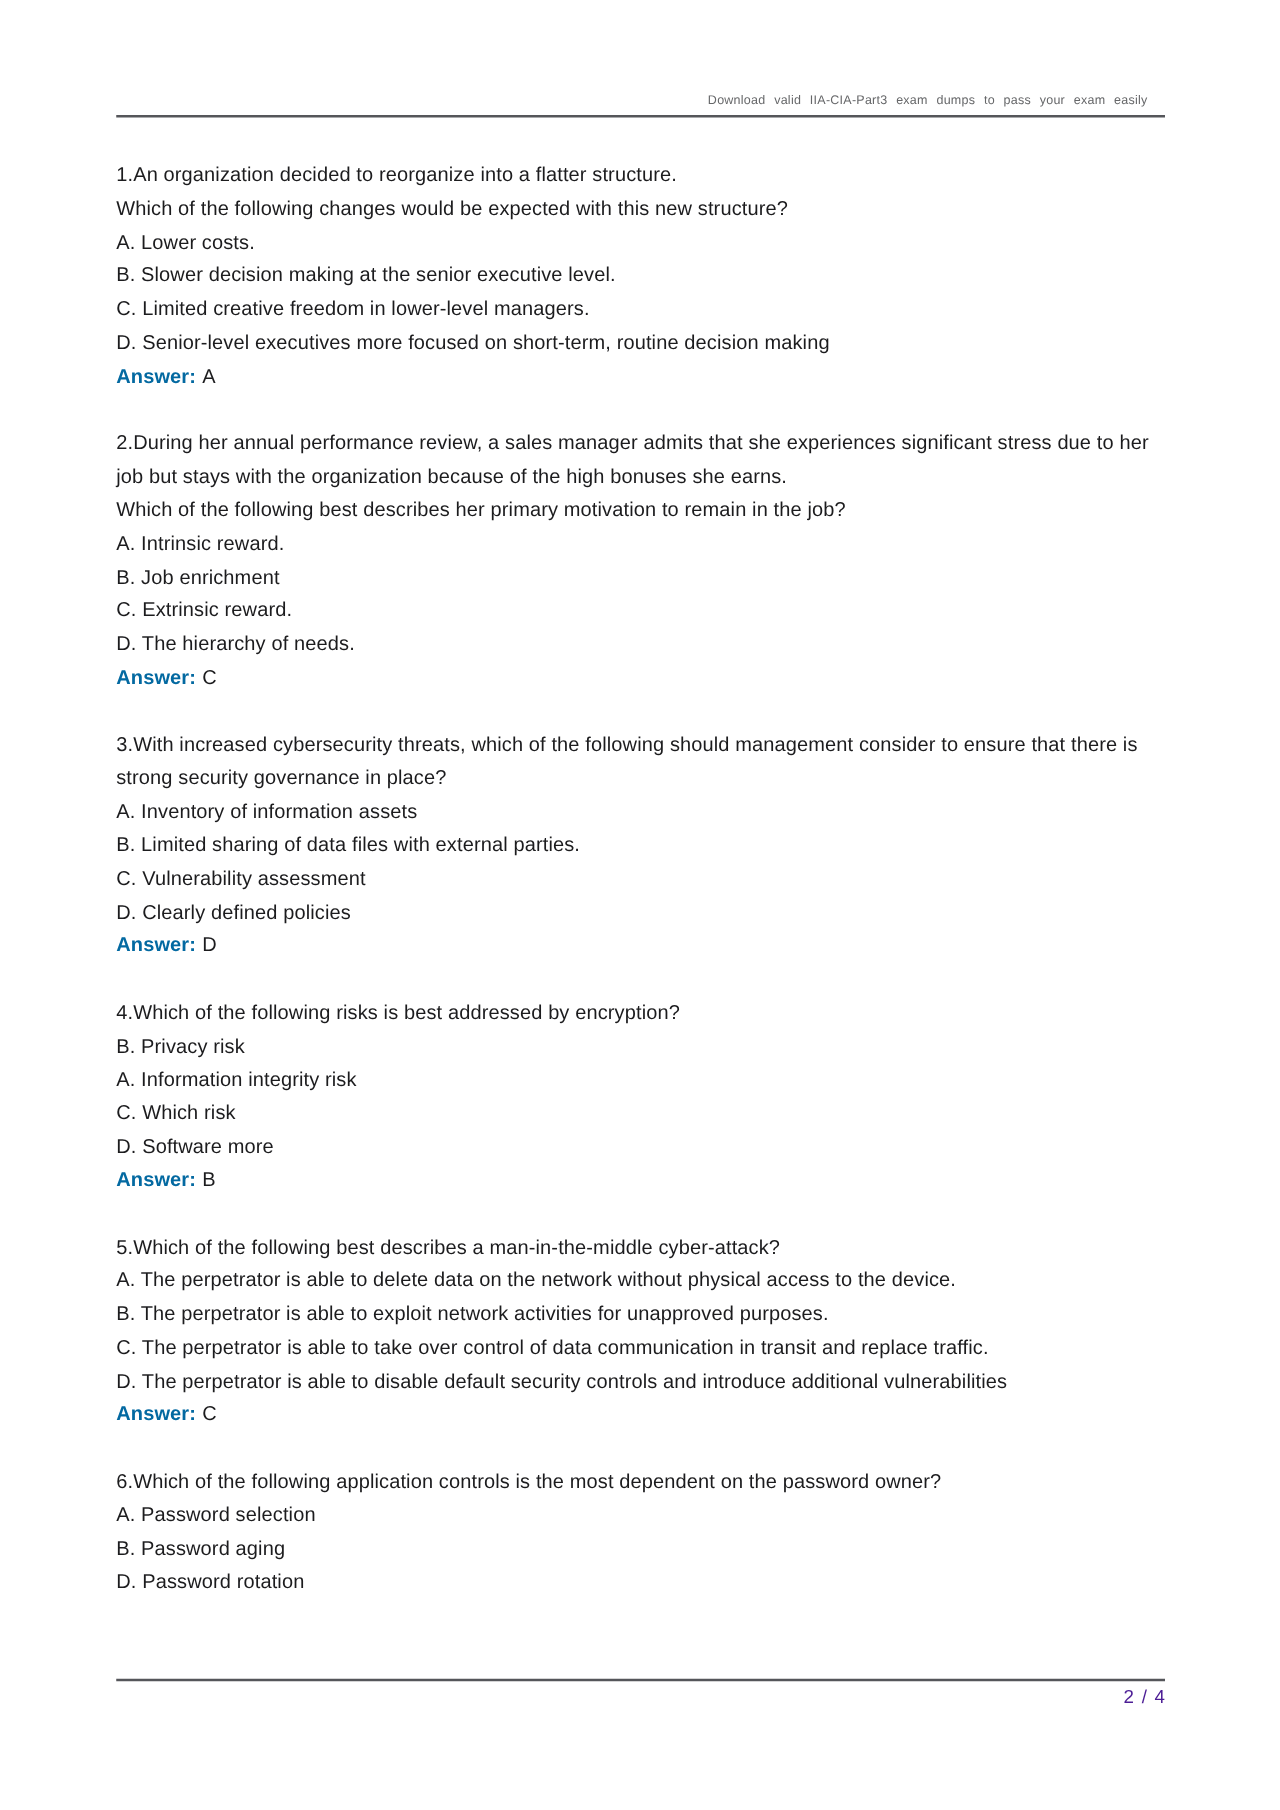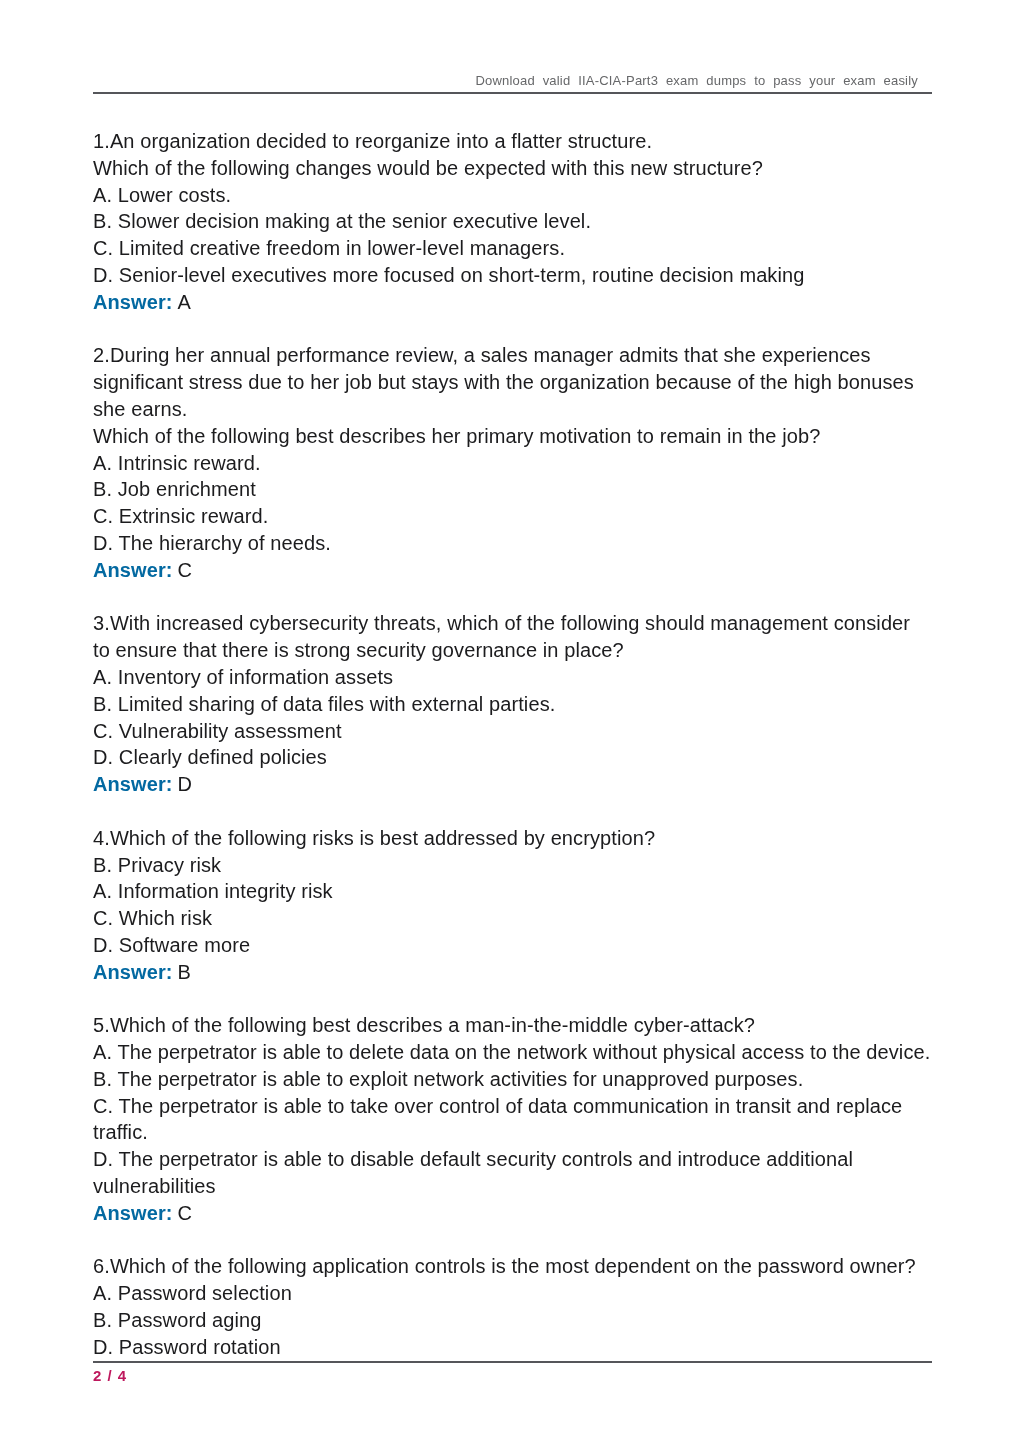--- a/index.html
+++ b/index.html
@@ -10,40 +10,40 @@
   }
   .page {
     width: 1024px; height: 1448px;
     box-sizing: border-box;
     display: flex; flex-direction: column;
     padding: 0 92px 0 93px;
     background: #ffffff;
   }
   .header { padding-top: 70px; }
   .header-text {
-    font-size: 13px; line-height: 22px;
+    font-size: 10px; line-height: 22px;
     color: #666769; text-align: right;
     word-spacing: 4px; letter-spacing: 0.2px;
     padding-right: 14px;
   }
   .rule { height: 2px; background: #55565a; width: 100%; }
   .content { margin-top: 34px; }
   .line {
-    margin: 0; font-size: 20px; line-height: 26.8px;
+    margin: 0; font-size: 16px; line-height: 26.8px;
     color: #1c1c1e; letter-spacing: 0.1px;
   }
   .question + .question { margin-top: 26.8px; }
   .answer-line b { font-weight: bold; color: #0369a1; }
   .answer-value { margin-left: 5px; }
   .footer { margin-top: auto; padding-bottom: 80px; }
   .page-number {
     margin-top: 3px;
     font-size: 15px; line-height: 20px;
-    font-weight: bold; color: #be185d;
-    text-align: left; word-spacing: 2px;
+    font-weight: normal; color: #4c1d95;
+    text-align: right; word-spacing: 2px;
   }
 </style>
 </head>
 <body>
 
 <div class="page">
 
   <div class="header">
     <div class="header-text">Download valid IIA-CIA-Part3 exam dumps to pass your exam easily</div>
     <div class="rule"></div>

